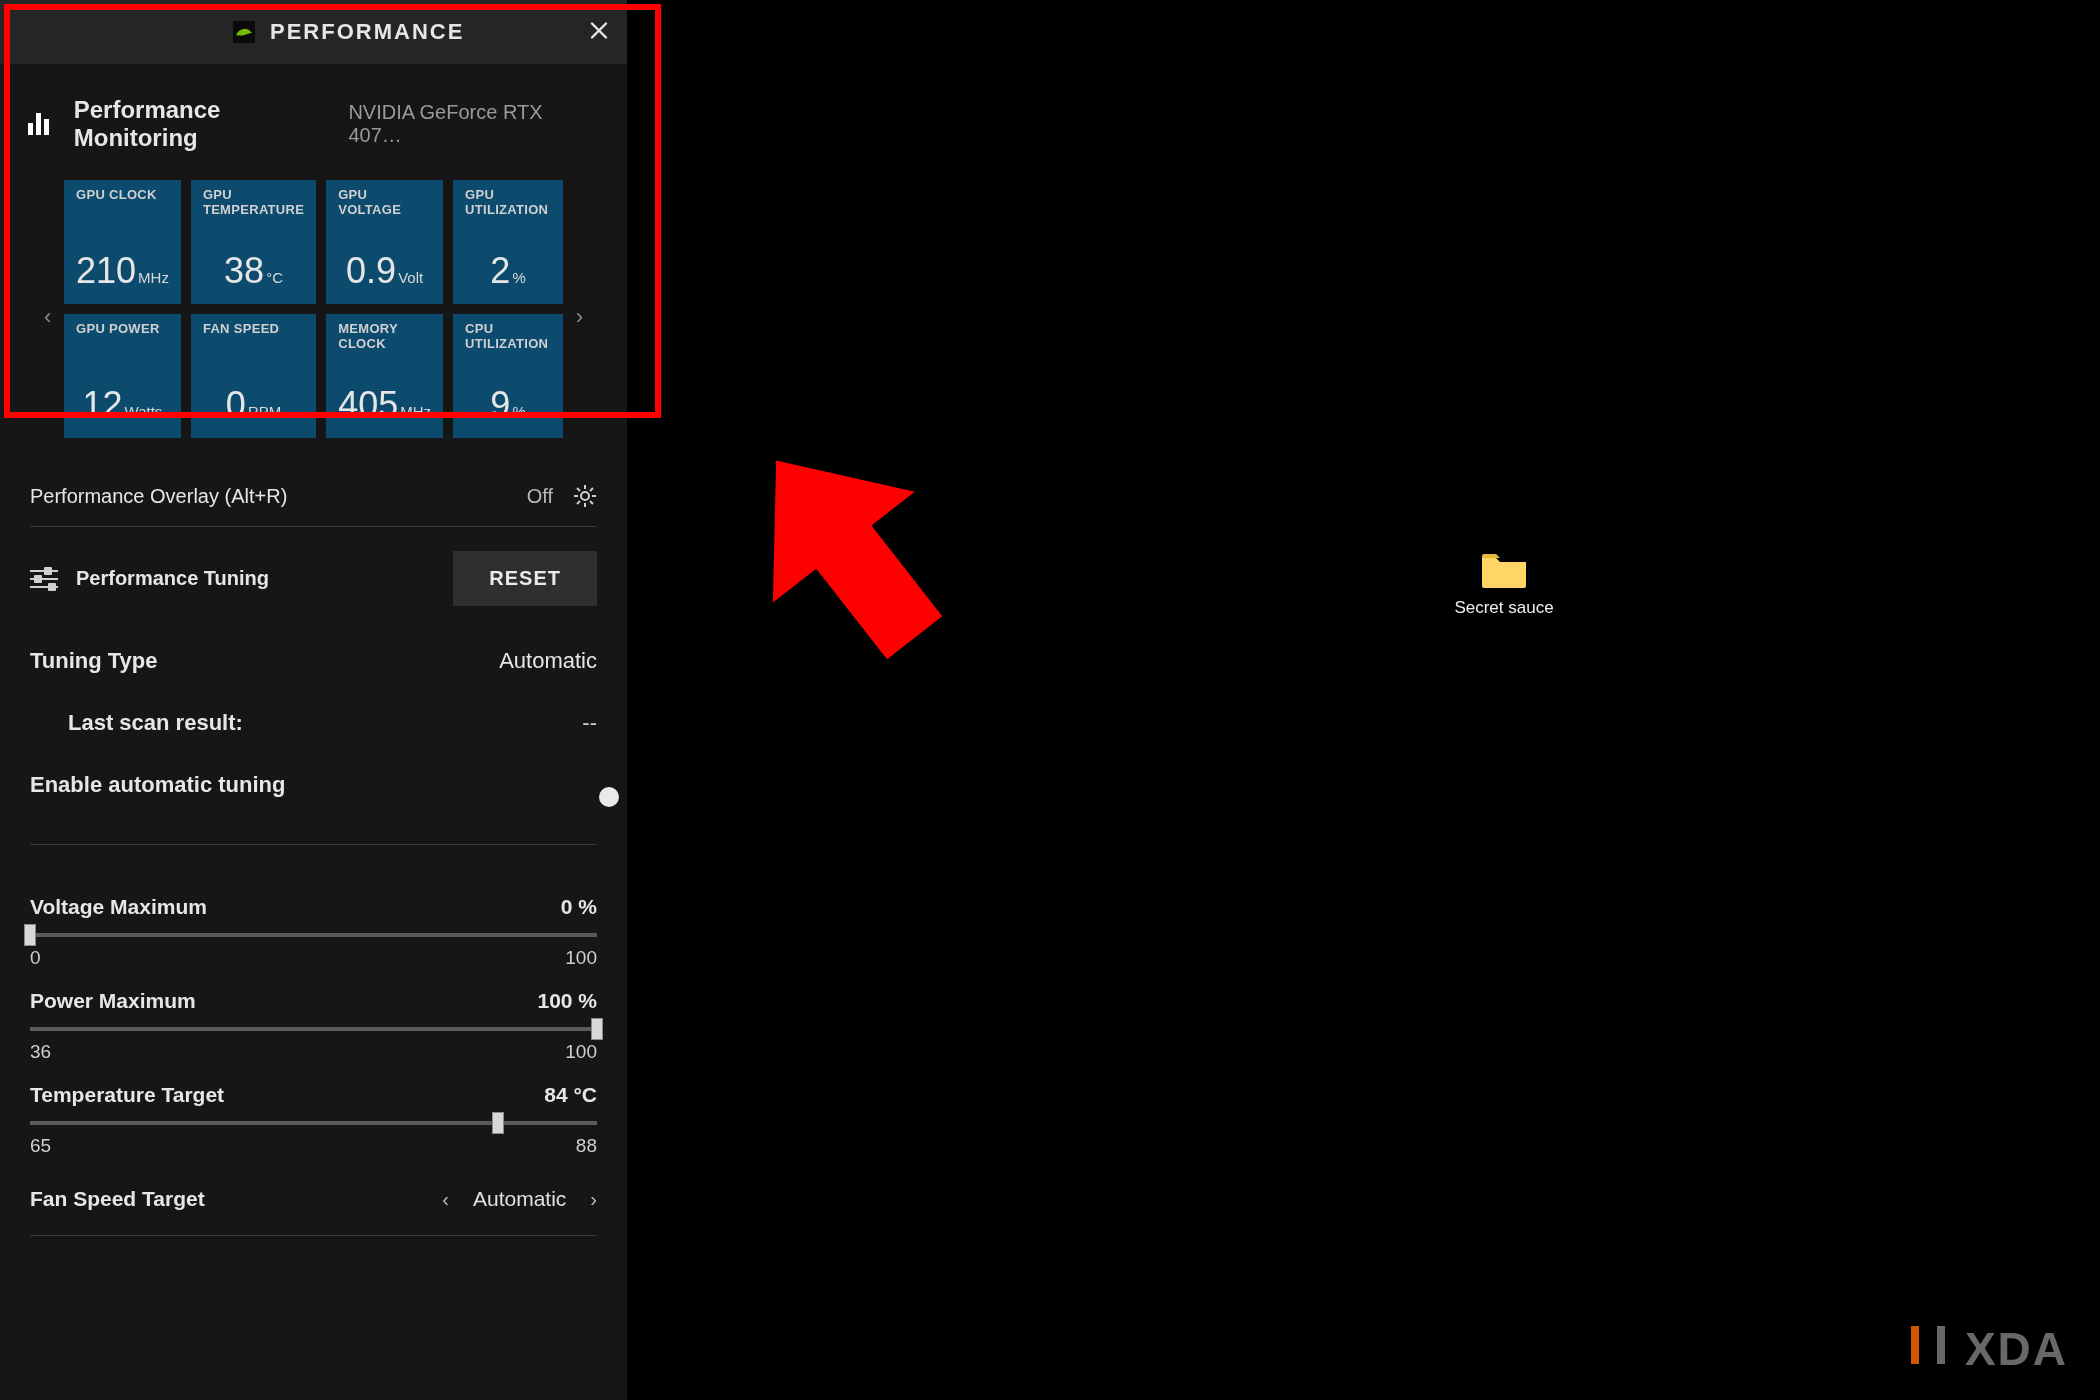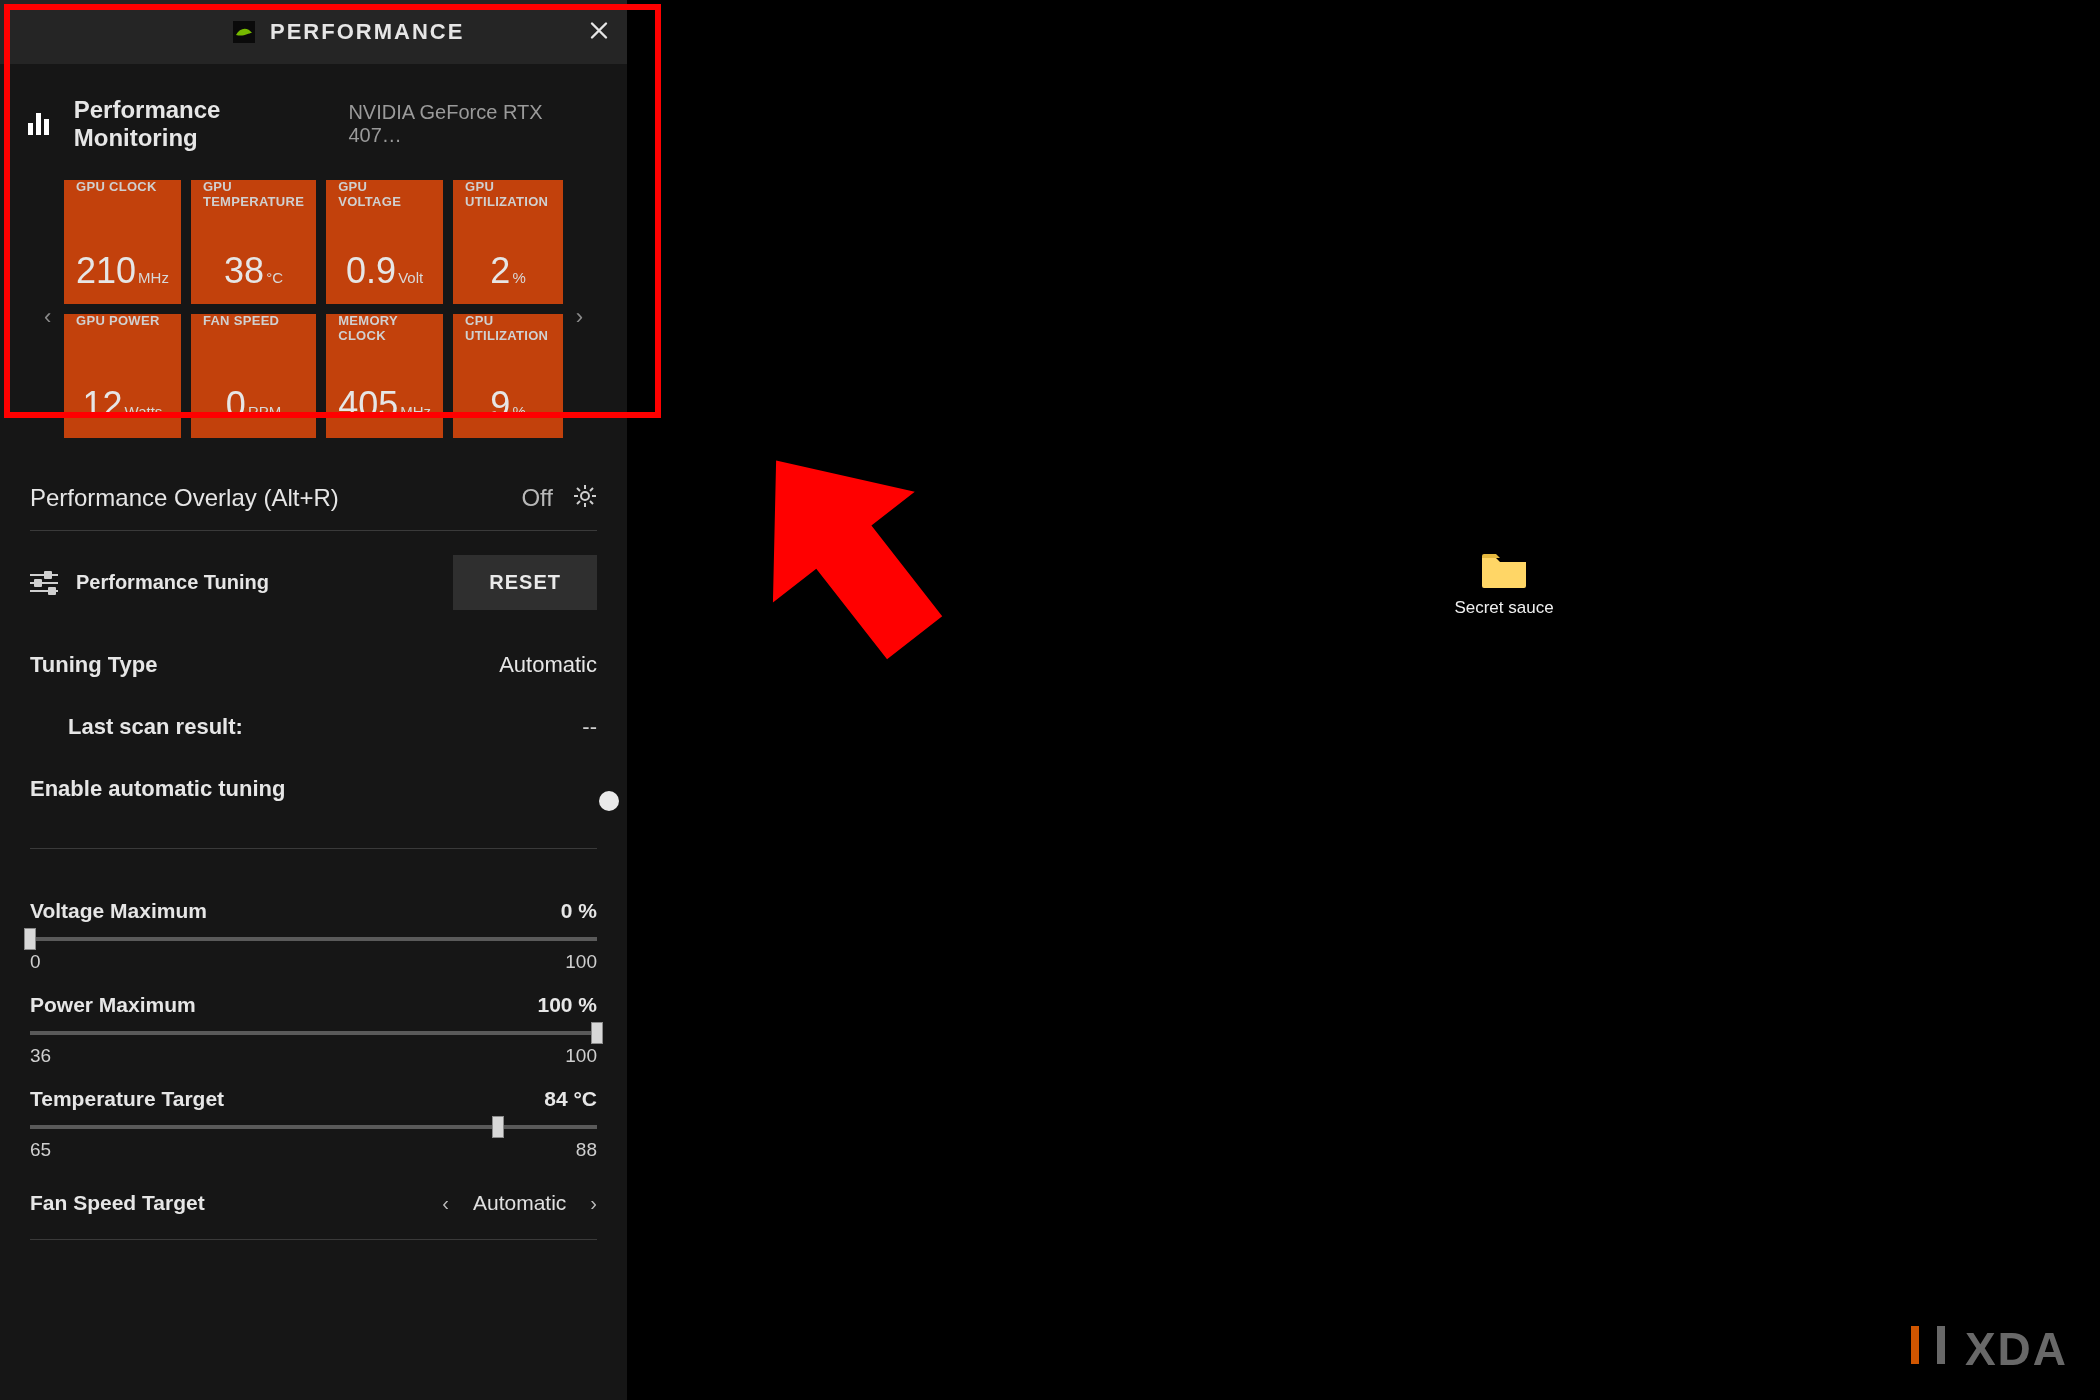--- a/index.html
+++ b/index.html
@@ -84,38 +84,38 @@
   .caret { position:absolute; top:50%; transform:translateY(-70%); color:#8a8a8a; font-size:22px; cursor:pointer; padding:6px;}
   .caret.left { left:38px;}
   .caret.right{ right:38px;}
   .tiles {
     margin: 0 24px;
     display:grid;
     grid-template-columns: repeat(4, 1fr);
     gap: 10px;
   }
   .tile {
-    background:#c2410c;
+    background:#0c4a6e;
     height:124px;
-    padding:0 12px 8px 12px;
+    padding:8px 12px 8px 12px;
     display:flex;
     flex-direction:column;
   }
   .tile .tlabel { font-size:13px; font-weight:600; color:#d0d0d0; line-height:1.15; letter-spacing:0.3px; }
   .tile .tval { margin-top:auto; display:flex; align-items:baseline; justify-content:center; padding-bottom:4px;}
   .tile .tval .num { font-size:36px; font-weight:400; }
   .tile .tval .unit { font-size:15px; margin-left:2px; color:#d8d8d8; }
 
   .divider { height:1px; background:#3a3a3a; margin: 0 30px; }
 
   
   .overlay-row {
-    display:flex; align-items:flex-start;
+    display:flex; align-items:flex-end;
     padding: 14px 30px 18px 30px;
-    font-size:24px;
+    font-size:20px;
   }
   .overlay-row .lbl { }
   .overlay-row .state { margin-left:auto; color:#b8b8b8; margin-right:20px; }
   .gear { width:24px; height:24px; cursor:pointer; }
 
   
   .tuning-head {
     display:flex; align-items:center;
     padding: 24px 30px;
   }

